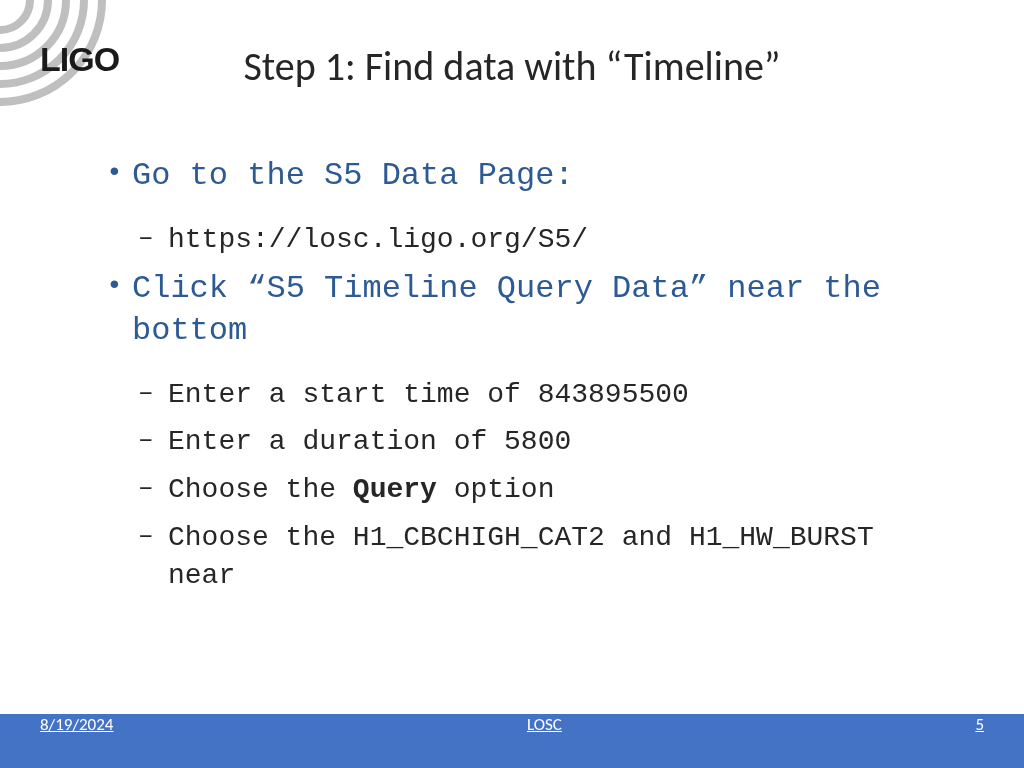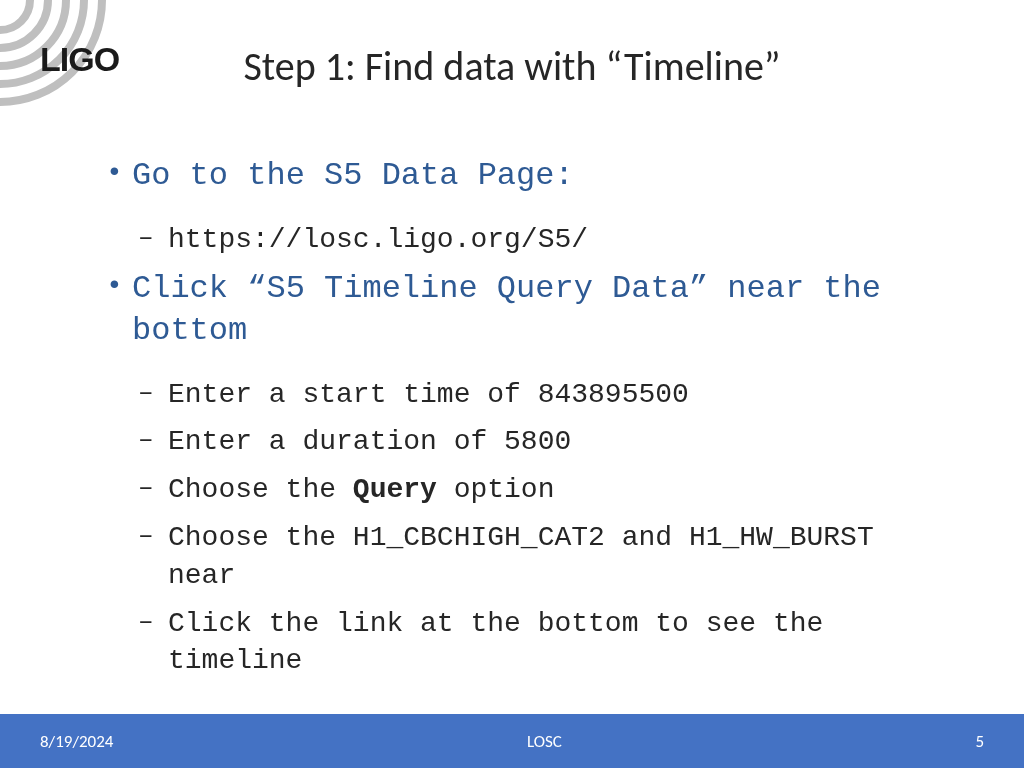--- a/index.html
+++ b/index.html
@@ -101,22 +101,23 @@
   .footer {
     position: absolute;
     bottom: 0;
     left: 0;
     width: 1024px;
     height: 54px;
     background: #4472c4;
     color: #ffffff;
     font-size: 17px;
     display: flex;
-    align-items: center;
+    align-items: flex-start;
     padding: 0 40px;
+    text-decoration: underline;
   }
   .footer-date { flex: 0 0 auto; }
   .footer-center { flex: 1 1 auto; text-align: center; }
   .footer-page { flex: 0 0 auto; }
 </style>
 </head>
 <body>
 
 <div class="slide">
 
@@ -153,23 +154,20 @@
           </li>
           <li>
             <span>Enter a duration of 5800</span>
           </li>
           <li>
             <span>Choose the </span><span class="bold">Query</span><span> option</span>
           </li>
           <li>
             <span>Choose the H1_CBCHIGH_CAT2 and H1_HW_BURST near</span>
           </li>
-          <li>
-            <span>Click the link at the bottom to see the timeline</span>
-          </li>
         </ul>
       </li>
     </ul>
   </div>
 
   <div class="footer">
     <div class="footer-date">8/19/2024</div>
     <div class="footer-center">LOSC</div>
     <div class="footer-page">5</div>
   </div>

